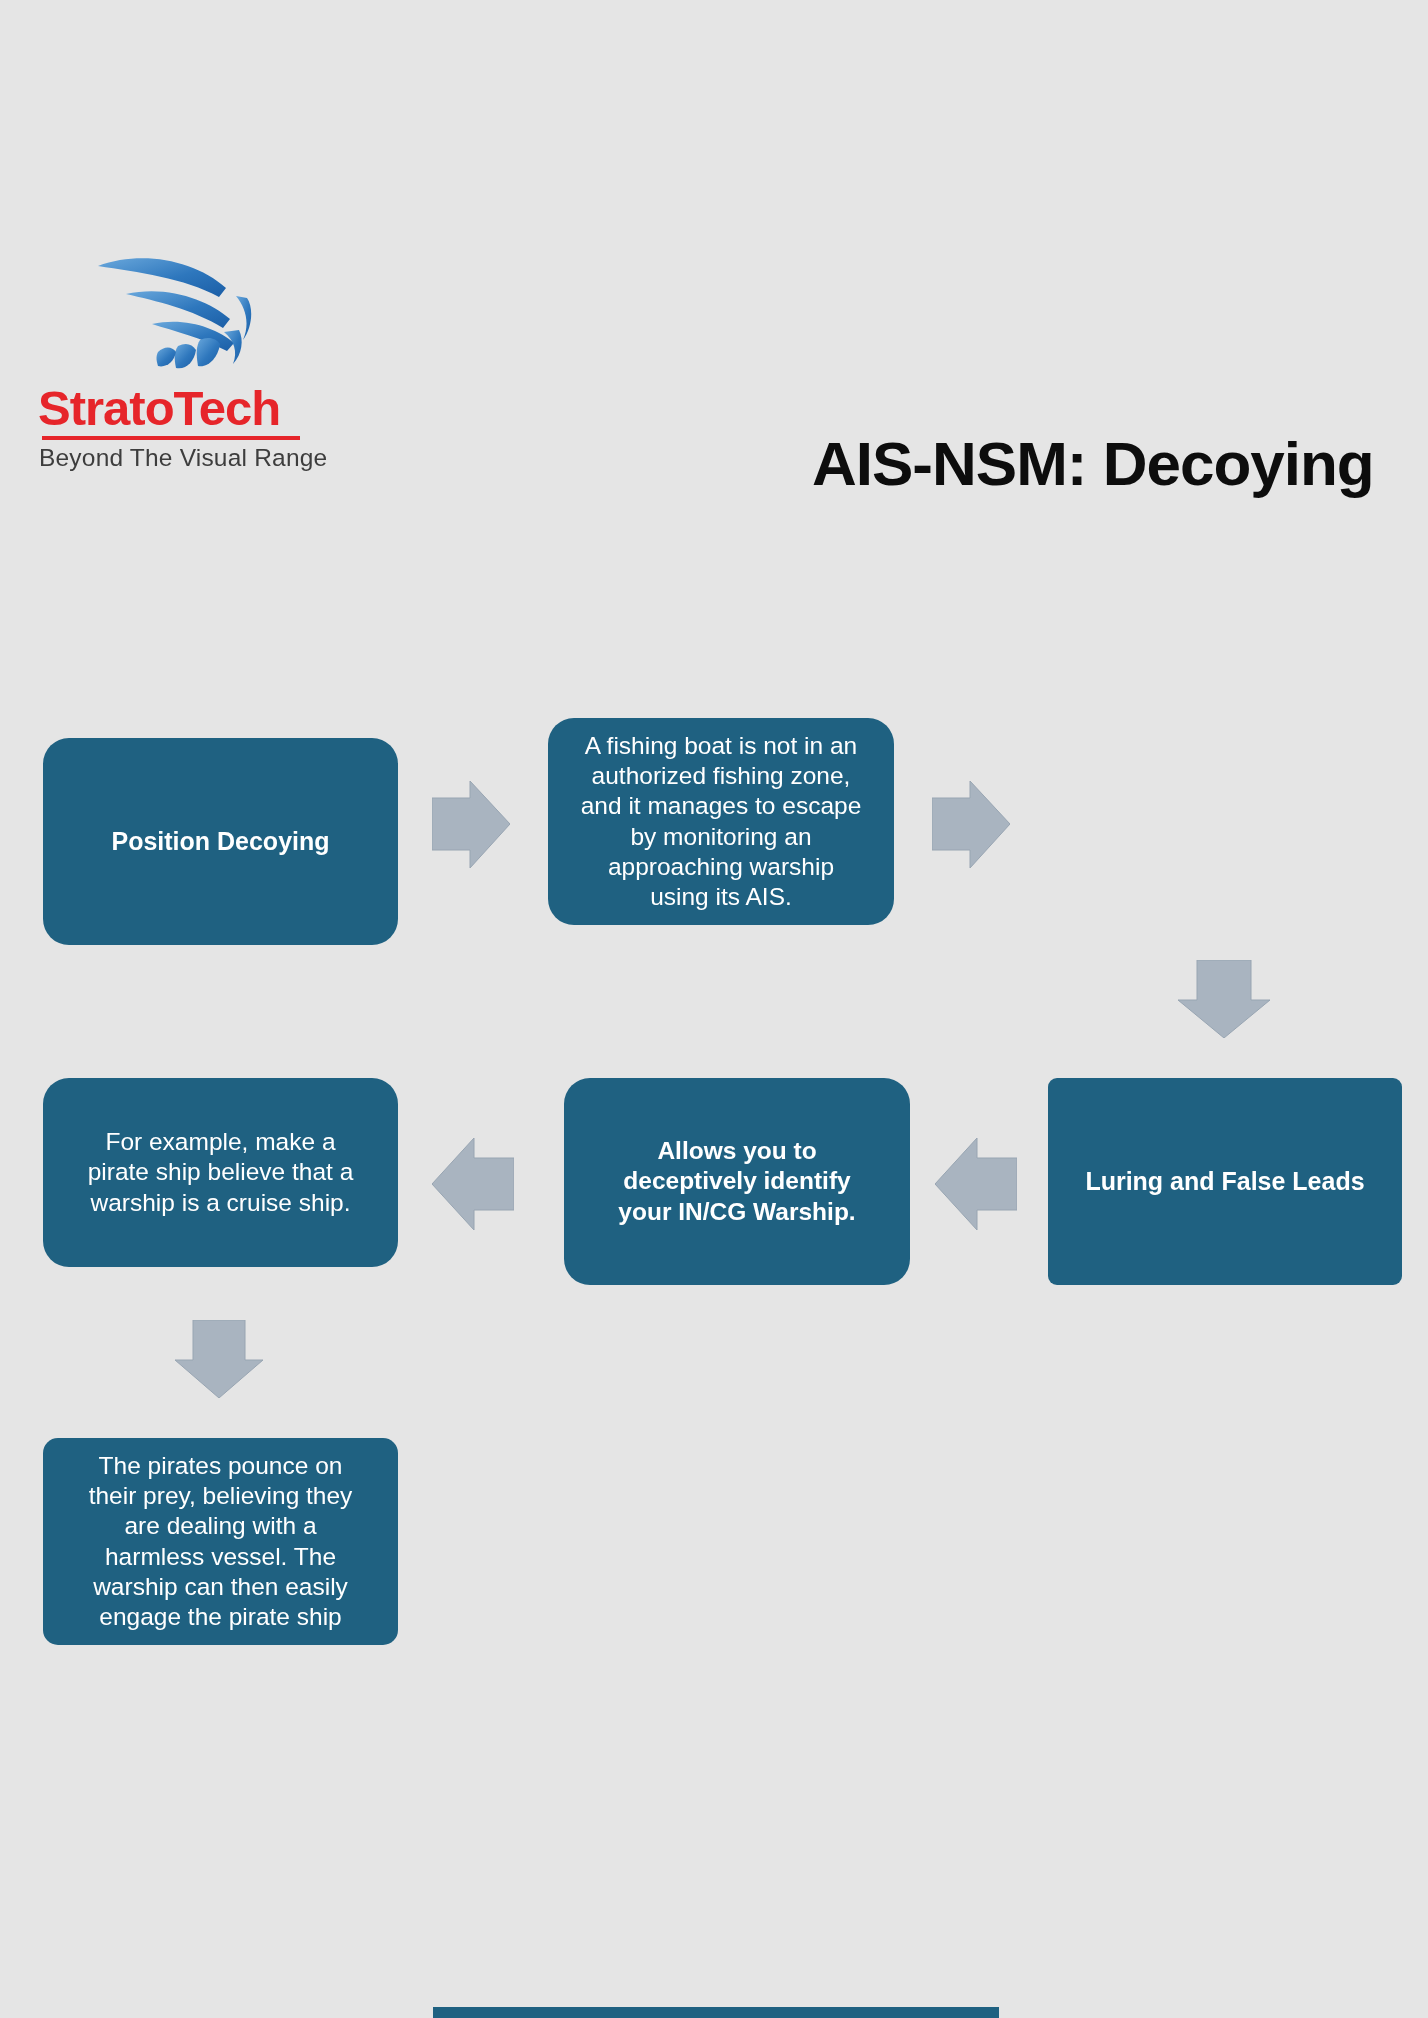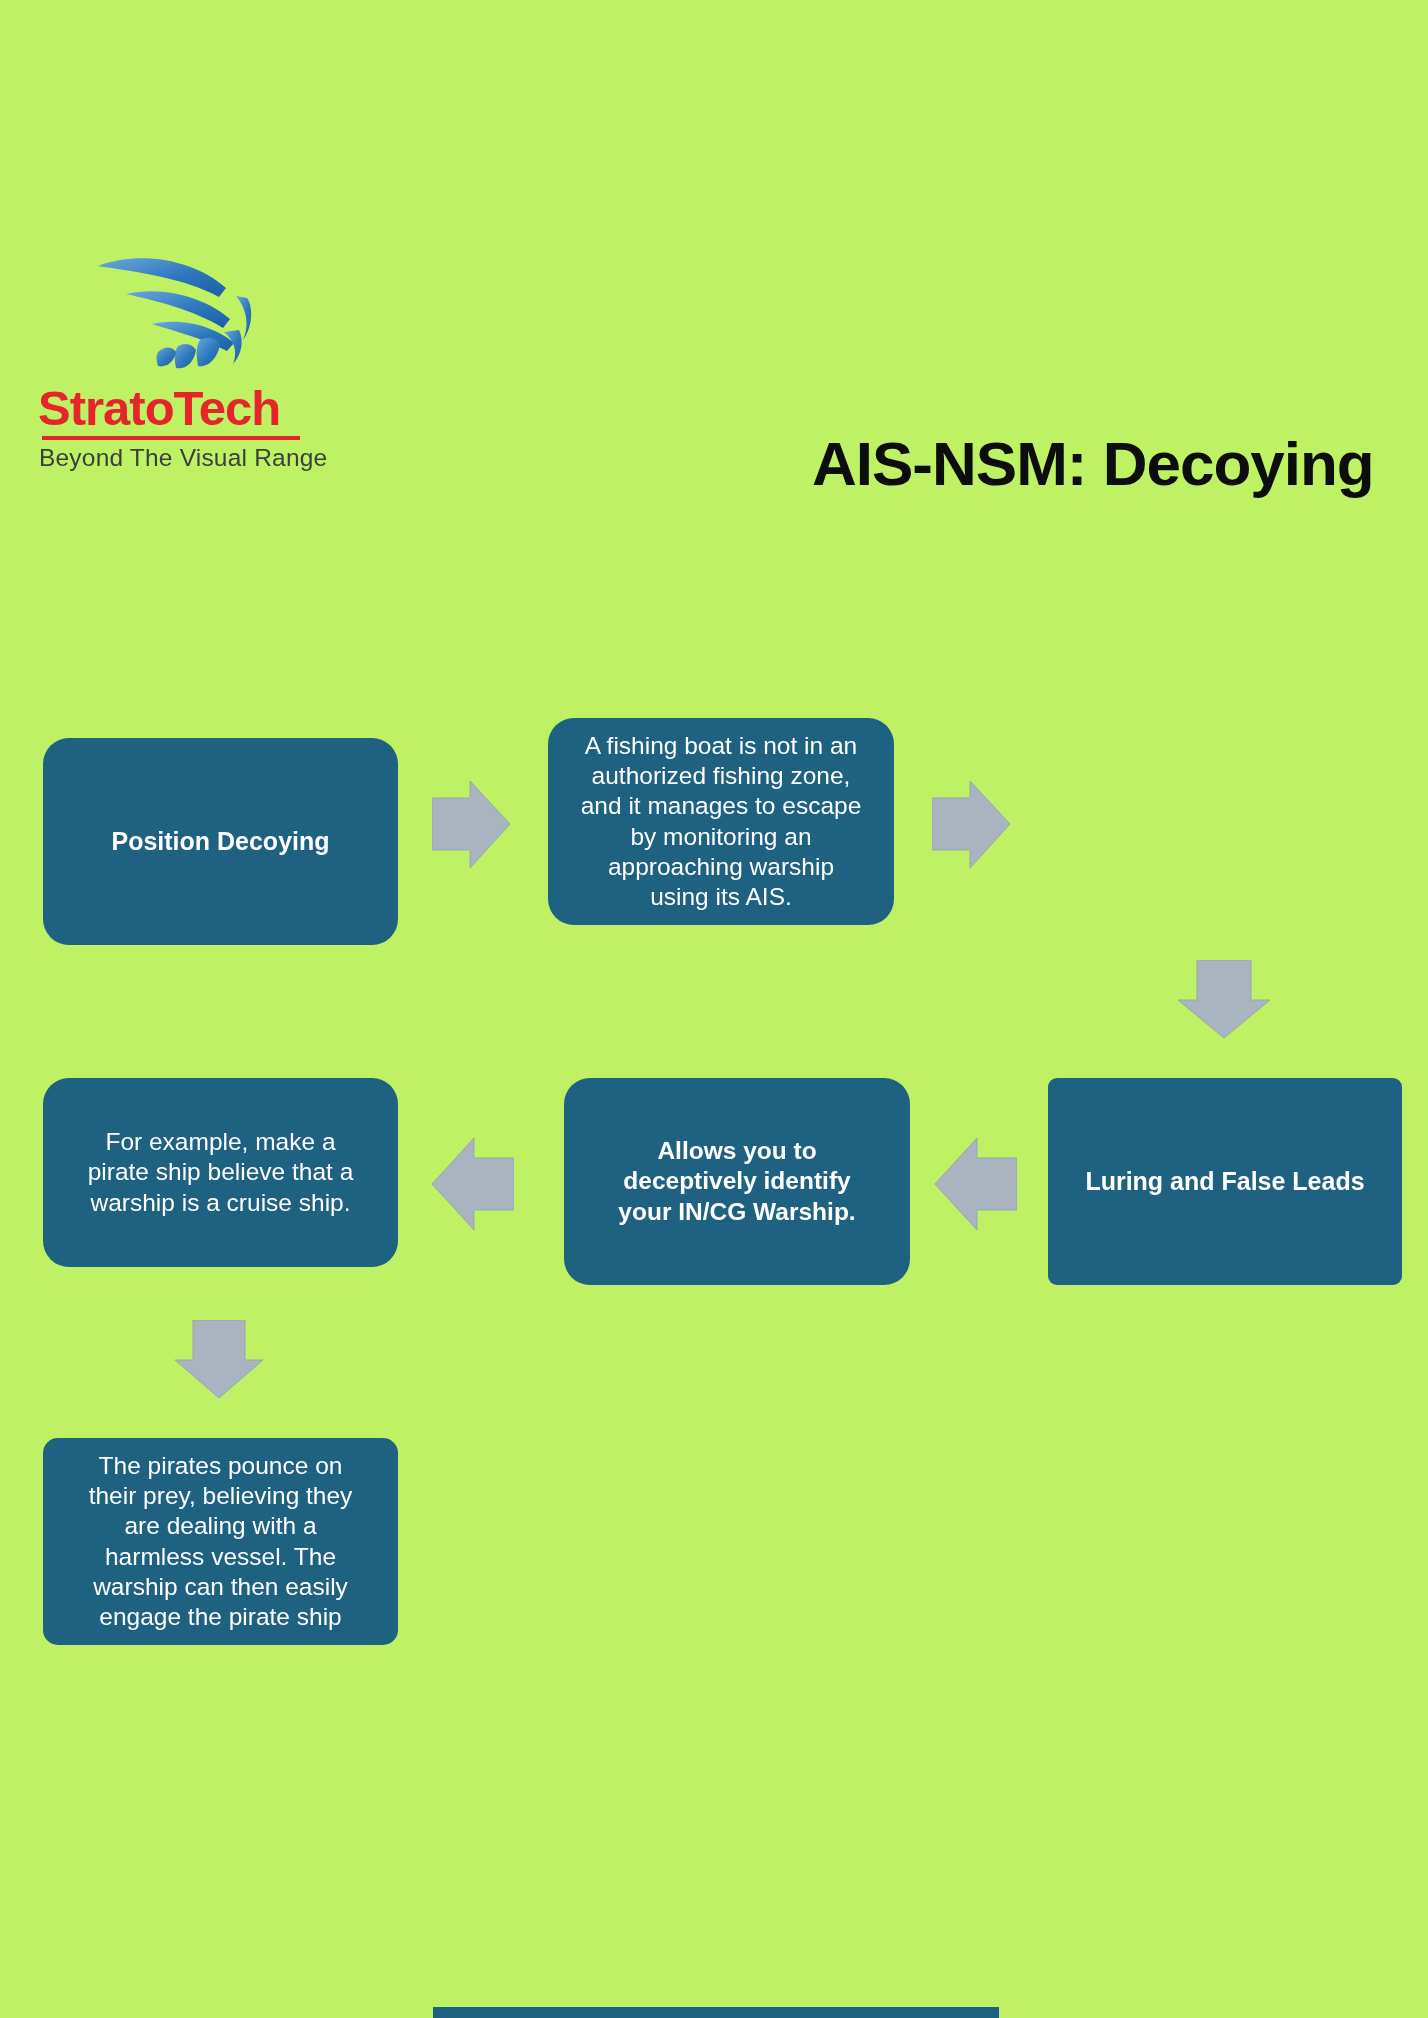--- a/index.html
+++ b/index.html
@@ -1,17 +1,17 @@
 <!DOCTYPE html>
 <html><head>
 <meta charset="utf-8">
 <style>
   html,body{margin:0;padding:0;background:#ffffff;}
   .page{
-    position:relative;width:1428px;height:2018px;background:#bef264;overflow:hidden;
+    position:relative;width:1428px;height:2018px;background:#e5e5e5;overflow:hidden;
     font-family:"Liberation Sans", sans-serif;
   }
   
   .logo{position:absolute;left:30px;top:190px;width:300px;height:290px;}
   .wing{position:absolute;left:66px;top:62px;width:156px;height:124px;}
   .brand{
     position:absolute;left:8px;top:190px;width:280px;
     font-size:49px;font-weight:bold;letter-spacing:-1px;color:#e6252a;
   }
   .brand-underline{position:absolute;left:12px;top:246px;width:258px;height:4px;background:#e6252a;}

